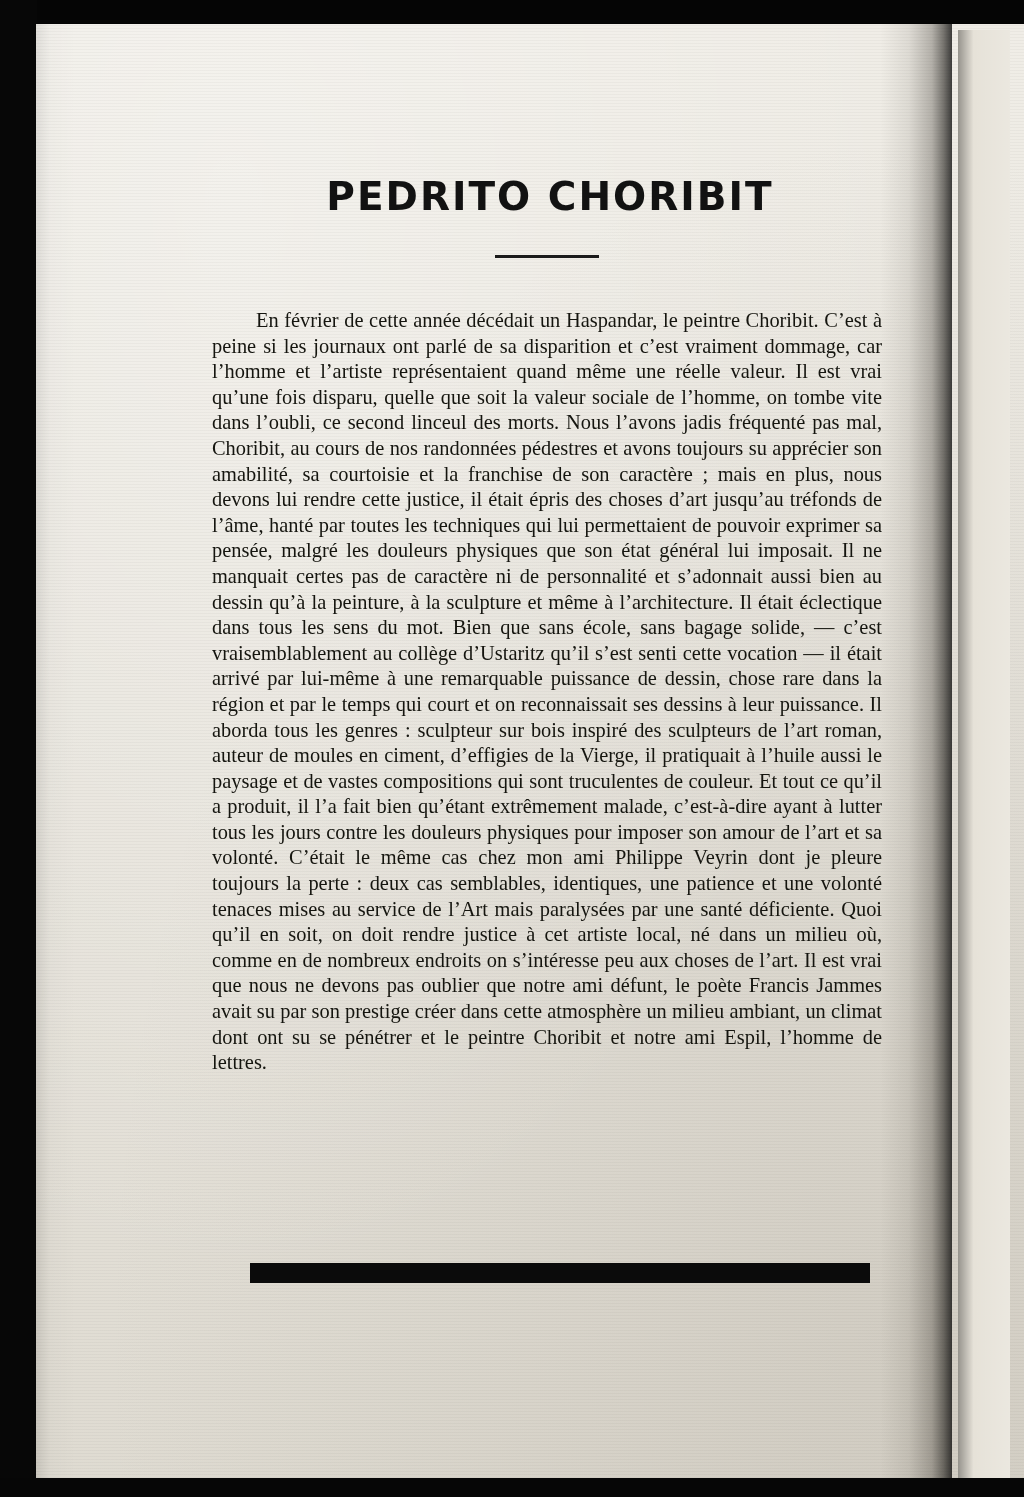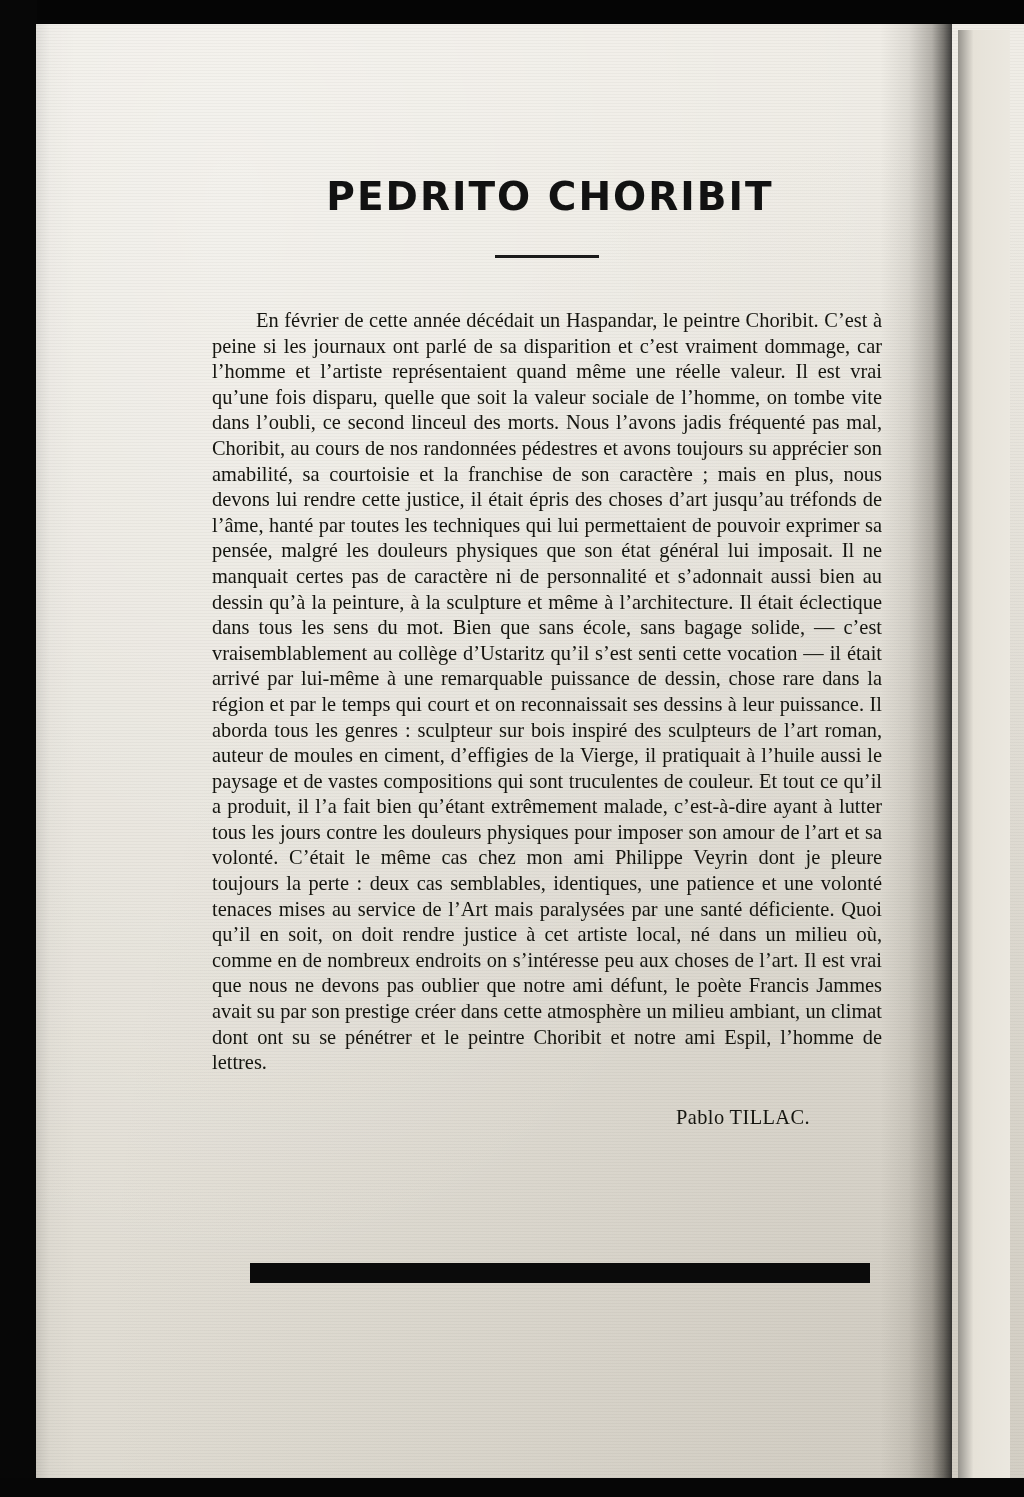--- a/index.html
+++ b/index.html
@@ -164,21 +164,20 @@
   <div class="paper-tone"></div>
 
   <div class="content">
     <h1 class="doc-title">PEDRITO   CHORIBIT</h1>
     <div class="title-rule"></div>
 
     <div class="body-text">
       <p>En février de cette année décédait un Haspandar, le peintre Choribit. C’est à peine si les journaux ont parlé de sa disparition et c’est vraiment dommage, car l’homme et l’artiste représentaient quand même une réelle valeur. Il est vrai qu’une fois disparu, quelle que soit la valeur sociale de l’homme, on tombe vite dans l’oubli, ce second linceul des morts. Nous l’avons jadis fréquenté pas mal, Choribit, au cours de nos randonnées pédestres et avons toujours su apprécier son amabilité, sa courtoisie et la franchise de son caractère ; mais en plus, nous devons lui rendre cette justice, il était épris des choses d’art jusqu’au tréfonds de l’âme, hanté par toutes les techniques qui lui permettaient de pouvoir exprimer sa pensée, malgré les douleurs physiques que son état général lui imposait. Il ne manquait certes pas de caractère ni de personnalité et s’adonnait aussi bien au dessin qu’à la peinture, à la sculpture et même à l’architecture. Il était éclectique dans tous les sens du mot. Bien que sans école, sans bagage solide, — c’est vraisemblablement au collège d’Ustaritz qu’il s’est senti cette vocation — il était arrivé par lui-même à une remarquable puissance de dessin, chose rare dans la région et par le temps qui court et on reconnaissait ses dessins à leur puissance. Il aborda tous les genres : sculpteur sur bois inspiré des sculpteurs de l’art roman, auteur de moules en ciment, d’effigies de la Vierge, il pratiquait à l’huile aussi le paysage et de vastes compositions qui sont truculentes de couleur. Et tout ce qu’il a produit, il l’a fait bien qu’étant extrêmement malade, c’est-à-dire ayant à lutter tous les jours contre les douleurs physiques pour imposer son amour de l’art et sa volonté. C’était le même cas chez mon ami Philippe Veyrin dont je pleure toujours la perte : deux cas semblables, identiques, une patience et une volonté tenaces mises au service de l’Art mais paralysées par une santé déficiente. Quoi qu’il en soit, on doit rendre justice à cet artiste local, né dans un milieu où, comme en de nombreux endroits on s’intéresse peu aux choses de l’art. Il est vrai que nous ne devons pas oublier que notre ami défunt, le poète Francis Jammes avait su par son prestige créer dans cette atmosphère un milieu ambiant, un climat dont ont su se pénétrer et le peintre Choribit et notre ami Espil, l’homme de lettres.</p>
     </div>
 
-    <div class="signature">Pablo TILLAC.</div>
   </div>
 
   <div class="end-bar"></div>
   <div class="grain"></div>
 </div>
 
 <div class="gutter-shadow"></div>
 <div class="facing-page"></div>
 <div class="bottom-dark"></div>
 

